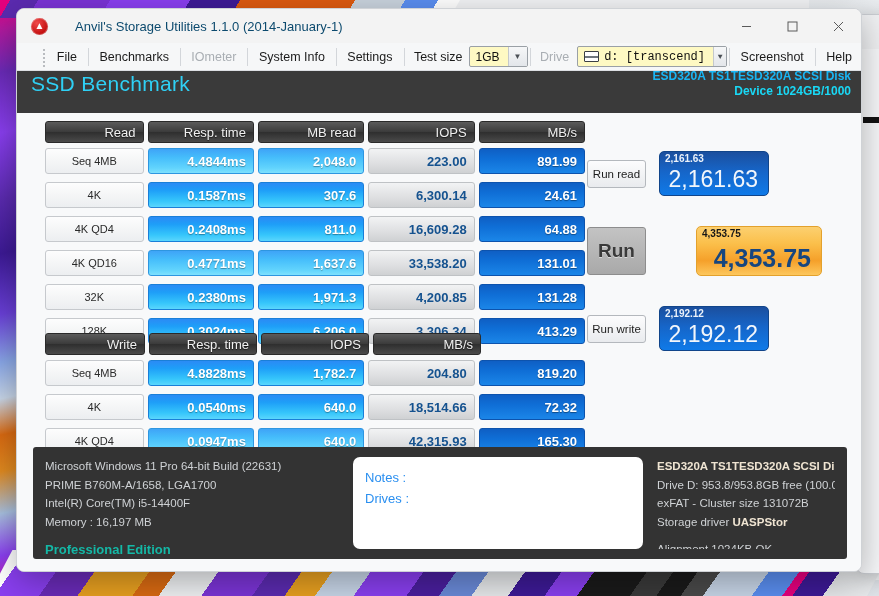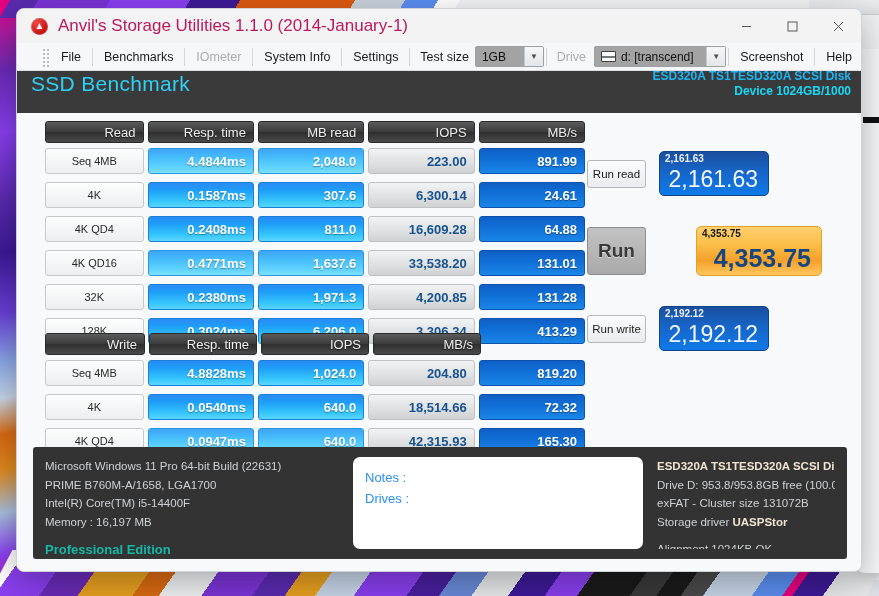--- a/index.html
+++ b/index.html
@@ -97,22 +97,22 @@
   }
   #app-icon {
     width: 17px; height: 17px; margin-left: 14px;
     border-radius: 50%;
     background: radial-gradient(circle at 35% 30%, #f04b4b, #c20d0d 70%, #8f0606);
     display: flex; align-items: center; justify-content: center;
     color: #fff; font-size: 10px; line-height: 1;
     box-shadow: inset 0 0 0 1px rgba(255,255,255,.25);
   }
   #window-title {
-    margin-left: 10px;
-    font-size: 17px; color: #be185d;
+    margin-left: 27px;
+    font-size: 13px; color: #0c4a6e;
     white-space: nowrap;
   }
   .win-ctrls { position: absolute; right: 0; top: 0; height: 34px; display: flex; }
   .win-btn {
     width: 46px; height: 34px;
     display: flex; align-items: center; justify-content: center;
     color: #5a5a5a; font-size: 12px; cursor: default;
   }
   .win-btn svg { display: block; }
 
@@ -129,34 +129,34 @@
           background-image: radial-gradient(#b9bcc0 1px, transparent 1px);
           background-size: 4px 4px; background-position: 1px 1px; }
   .menu-item { padding: 4px 9px; white-space: nowrap; }
   .menu-item.dim { color: #a9aeb3; }
   .msep { width: 1px; height: 18px; background: #d3d6da; margin: 0 2px; }
   .mlabel { padding: 4px 6px 4px 8px; white-space: nowrap; }
   .mlabel.dim { color: #a9aeb3; }
 
   .combo {
     display: flex; align-items: center;
-    height: 21px; background: #a3a3a3;
+    height: 21px; background: #fef9c3;
     border: 1px solid #9aa0a6; border-radius: 2px;
   }
   .combo .ctext { padding: 0 6px; font-size: 12px; color: #101010; white-space: nowrap; }
   .combo .carrow {
     width: 19px; height: 19px; margin: 0 0 0 2px;
     background: linear-gradient(#f6f7f8, #e3e6ea);
     border-left: 1px solid #c4c8cc;
     display: flex; align-items: center; justify-content: center;
     font-size: 8px; color: #4a4f55;
   }
   #testsize-combo { width: 78px; }
   #testsize-combo .ctext { flex: 1; }
-  #drive-combo { width: 150px; margin-left: 2px; }
+  #drive-combo { width: 150px; margin-left: 2px; font-family: Liberation Mono, monospace; }
   #drive-combo .ctext { flex: 1; display: flex; align-items: center; gap: 5px; }
   .drive-ico {
     width: 15px; height: 11px; flex: none;
     border: 1px solid #3b3f44; border-radius: 1px;
     background: linear-gradient(#fff 0 45%, #6f767d 45% 70%, #fff 70%);
   }
 
   
   #bench-head {
     height: 42px; flex: none;
@@ -450,21 +450,21 @@
         <div class="trow hdr">
           <div class="cell c-label">Write</div>
           <div class="cell c-resp">Resp. time</div>
           <div class="cell c-iops">IOPS</div>
           <div class="cell c-mbs">MB/s</div>
         </div>
 
         <div class="trow">
           <div class="cell name c-label">Seq 4MB</div>
           <div class="cell blue c-resp">4.8828ms</div>
-          <div class="cell blue c-mb">1,024.0</div>
+          <div class="cell blue c-mb">1,782.7</div>
           <div class="cell grey c-iops">204.80</div>
           <div class="cell deep c-mbs">819.20</div>
         </div>
         <div class="trow">
           <div class="cell name c-label">4K</div>
           <div class="cell blue c-resp">0.0540ms</div>
           <div class="cell blue c-mb">640.0</div>
           <div class="cell grey c-iops">18,514.66</div>
           <div class="cell deep c-mbs">72.32</div>
         </div>

